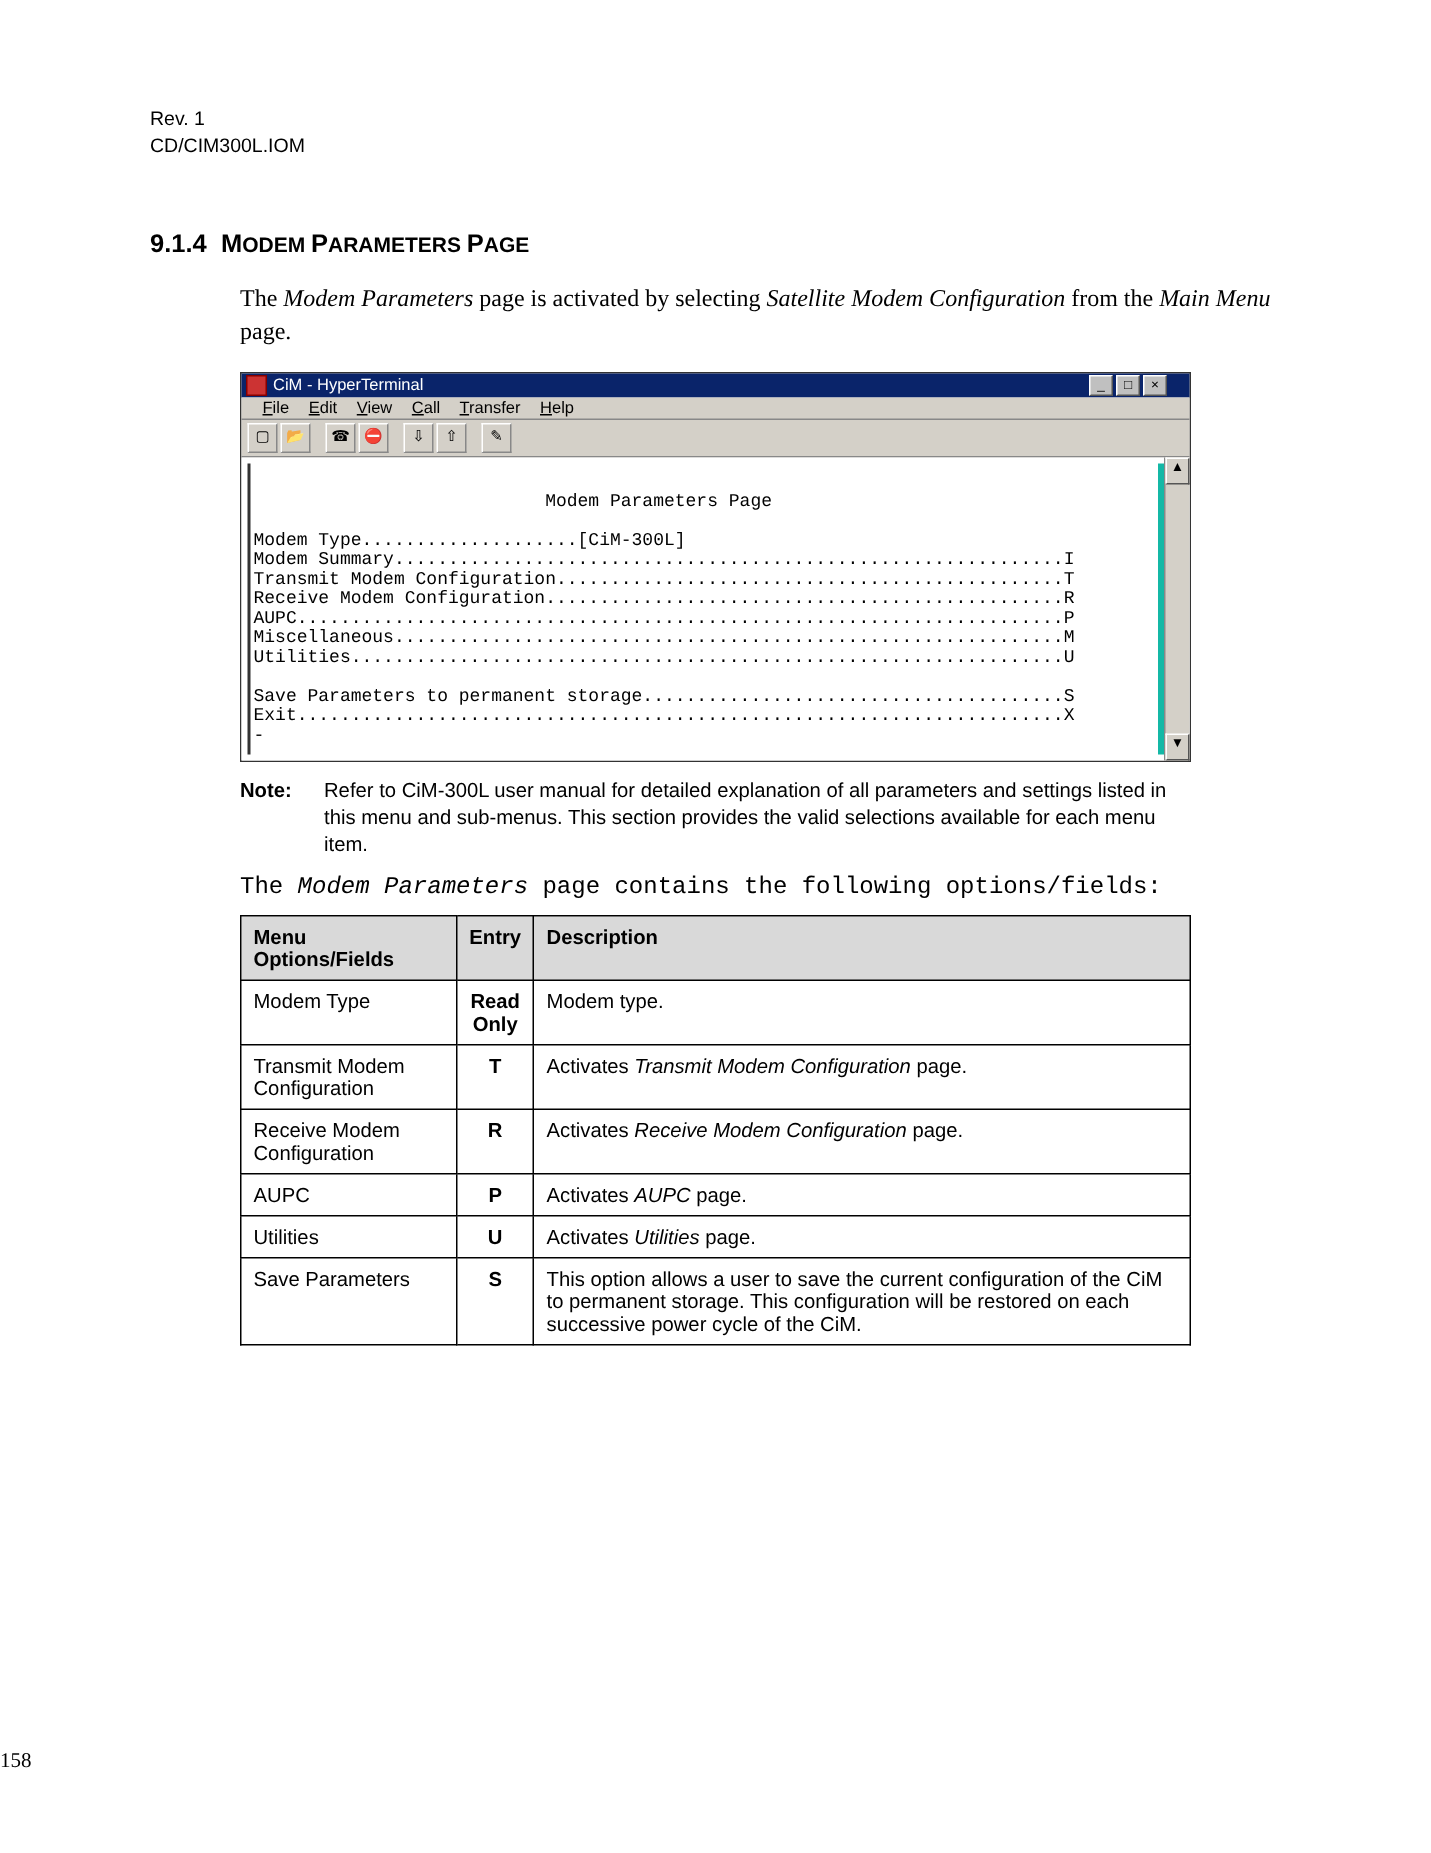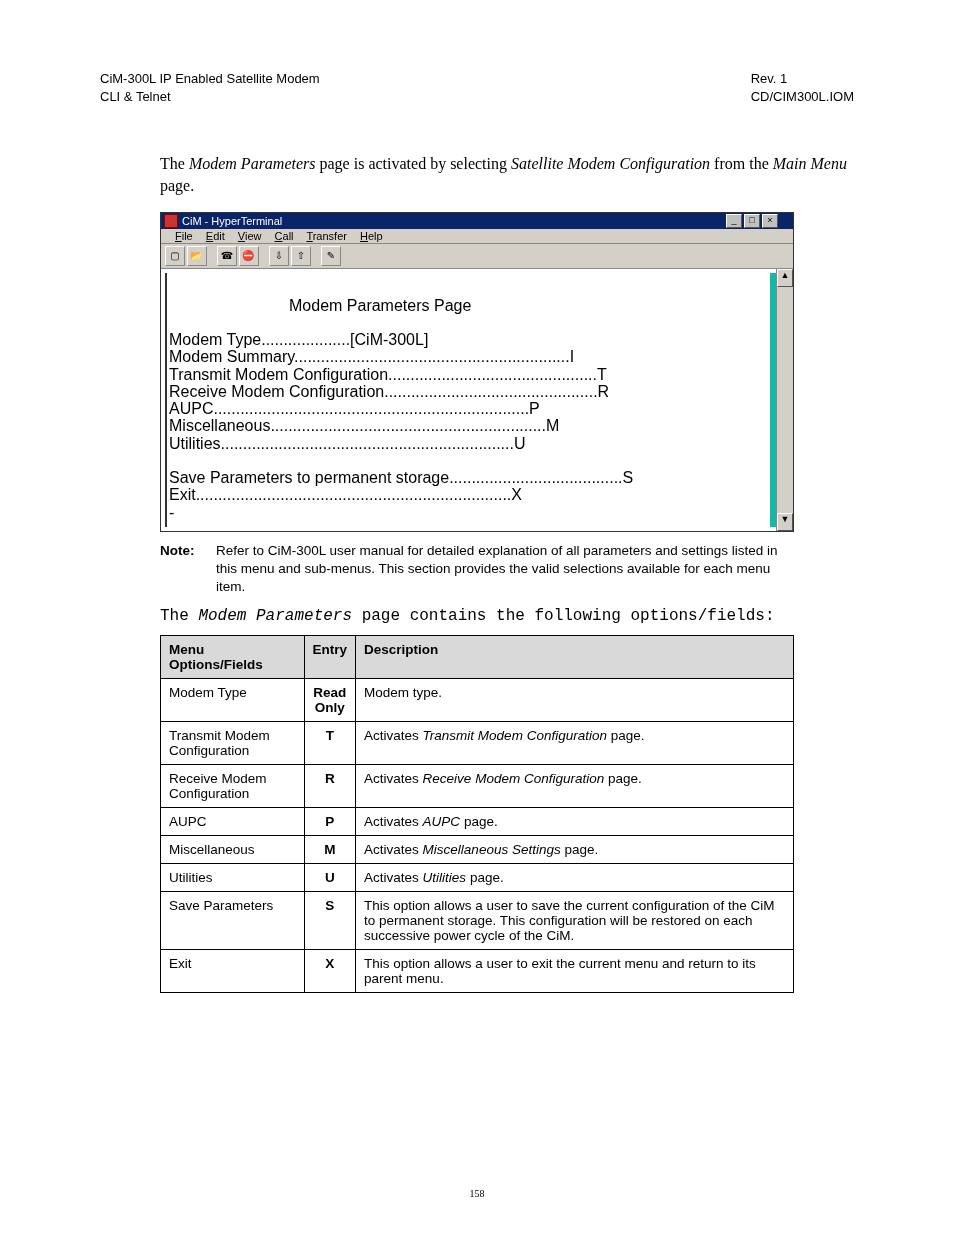--- a/index.html
+++ b/index.html
@@ -89,27 +89,27 @@
     border: 1px solid #fff;
     border-right-color: #888; border-bottom-color: #888;
     font-size: 10px; text-align: center; line-height: 18px;
   }
   .ht-body {
     display: flex;
     background: #fff;
   }
   .ht-term {
     flex: 1;
-    font-family: Liberation Sans, sans-serif;
-    font-size: 16px;
+    font-family: Liberation Mono, monospace;
+    font-size: 12px;
     white-space: pre;
     padding: 6px 6px 6px 2px;
     line-height: 1.08;
     border-left: 2px solid #333;
-    border-right: 6px solid #14b8a6;
+    border-right: 4px solid #14b8a6;
     margin: 4px 0 4px 4px;
   }
   .ht-scroll {
     width: 16px;
     background: #d4d0c8;
     display: flex;
     flex-direction: column;
     border-left: 1px solid #888;
   }
   .ht-scroll .arrow {
@@ -173,38 +173,40 @@
     font-weight: 700;
   }
   .opt-table td.entry {
     font-weight: 700;
     text-align: center;
     white-space: pre-line;
   }
   .opt-table td .ital { font-style: italic; }
   .page-num {
     position: absolute;
-    bottom: 36px;
+    bottom: 52px;
     left: 0; right: 0;
-    text-align: center;
-    font-size: 10px;
+    text-align: left;
+    font-size: 14px;
   }
 </style>
 </head>
 <body>
 
 <div class="page">
 
   <div class="hdr">
-    <div class="hdr-left"><span>CiM-300L IP Enabled Satellite Modem</span>
-<span>CLI &amp; Telnet</span></div>
     <div class="hdr-right"><span>Rev. 1</span>
 <span>CD/CIM300L.IOM</span></div>
   </div>
 
+  <div class="section-heading">
+    <span>9.1.4</span>&nbsp;
+    <span><span>M</span><span class="minor">ODEM </span><span>P</span><span class="minor">ARAMETERS </span><span>P</span><span class="minor">AGE</span></span>
+  </div>
 
   <p class="intro">
     <span>The </span><span class="ital">Modem Parameters</span><span> page is activated by selecting </span><span class="ital">Satellite Modem Configuration</span><span> from the </span><span class="ital">Main Menu</span><span> page.</span>
   </p>
 
   <div class="ht-window">
     <div class="ht-titlebar">
       <div class="ht-titlebar-left">
         <div class="ht-tbicon"></div>
         <span>CiM - HyperTerminal</span>
@@ -292,37 +294,27 @@
           <td>Receive Modem Configuration</td>
           <td class="entry">R</td>
           <td><span>Activates </span><span class="ital">Receive Modem Configuration</span><span> page.</span></td>
         </tr>
         <tr>
           <td>AUPC</td>
           <td class="entry">P</td>
           <td><span>Activates </span><span class="ital">AUPC</span><span> page.</span></td>
         </tr>
         <tr>
-          <td>Miscellaneous</td>
-          <td class="entry">M</td>
-          <td><span>Activates </span><span class="ital">Miscellaneous Settings</span><span> page.</span></td>
-        </tr>
-        <tr>
           <td>Utilities</td>
           <td class="entry">U</td>
           <td><span>Activates </span><span class="ital">Utilities</span><span> page.</span></td>
         </tr>
         <tr>
           <td>Save Parameters</td>
           <td class="entry">S</td>
           <td><span>This option allows a user to save the current configuration of the CiM to permanent storage. This configuration will be restored on each successive power cycle of the CiM.</span></td>
         </tr>
-        <tr>
-          <td>Exit</td>
-          <td class="entry">X</td>
-          <td><span>This option allows a user to exit the current menu and return to its parent menu.</span></td>
-        </tr>
       </tbody>
   </table>
 
   <div class="page-num">158</div>
 
 </div>
 
 </body></html>

